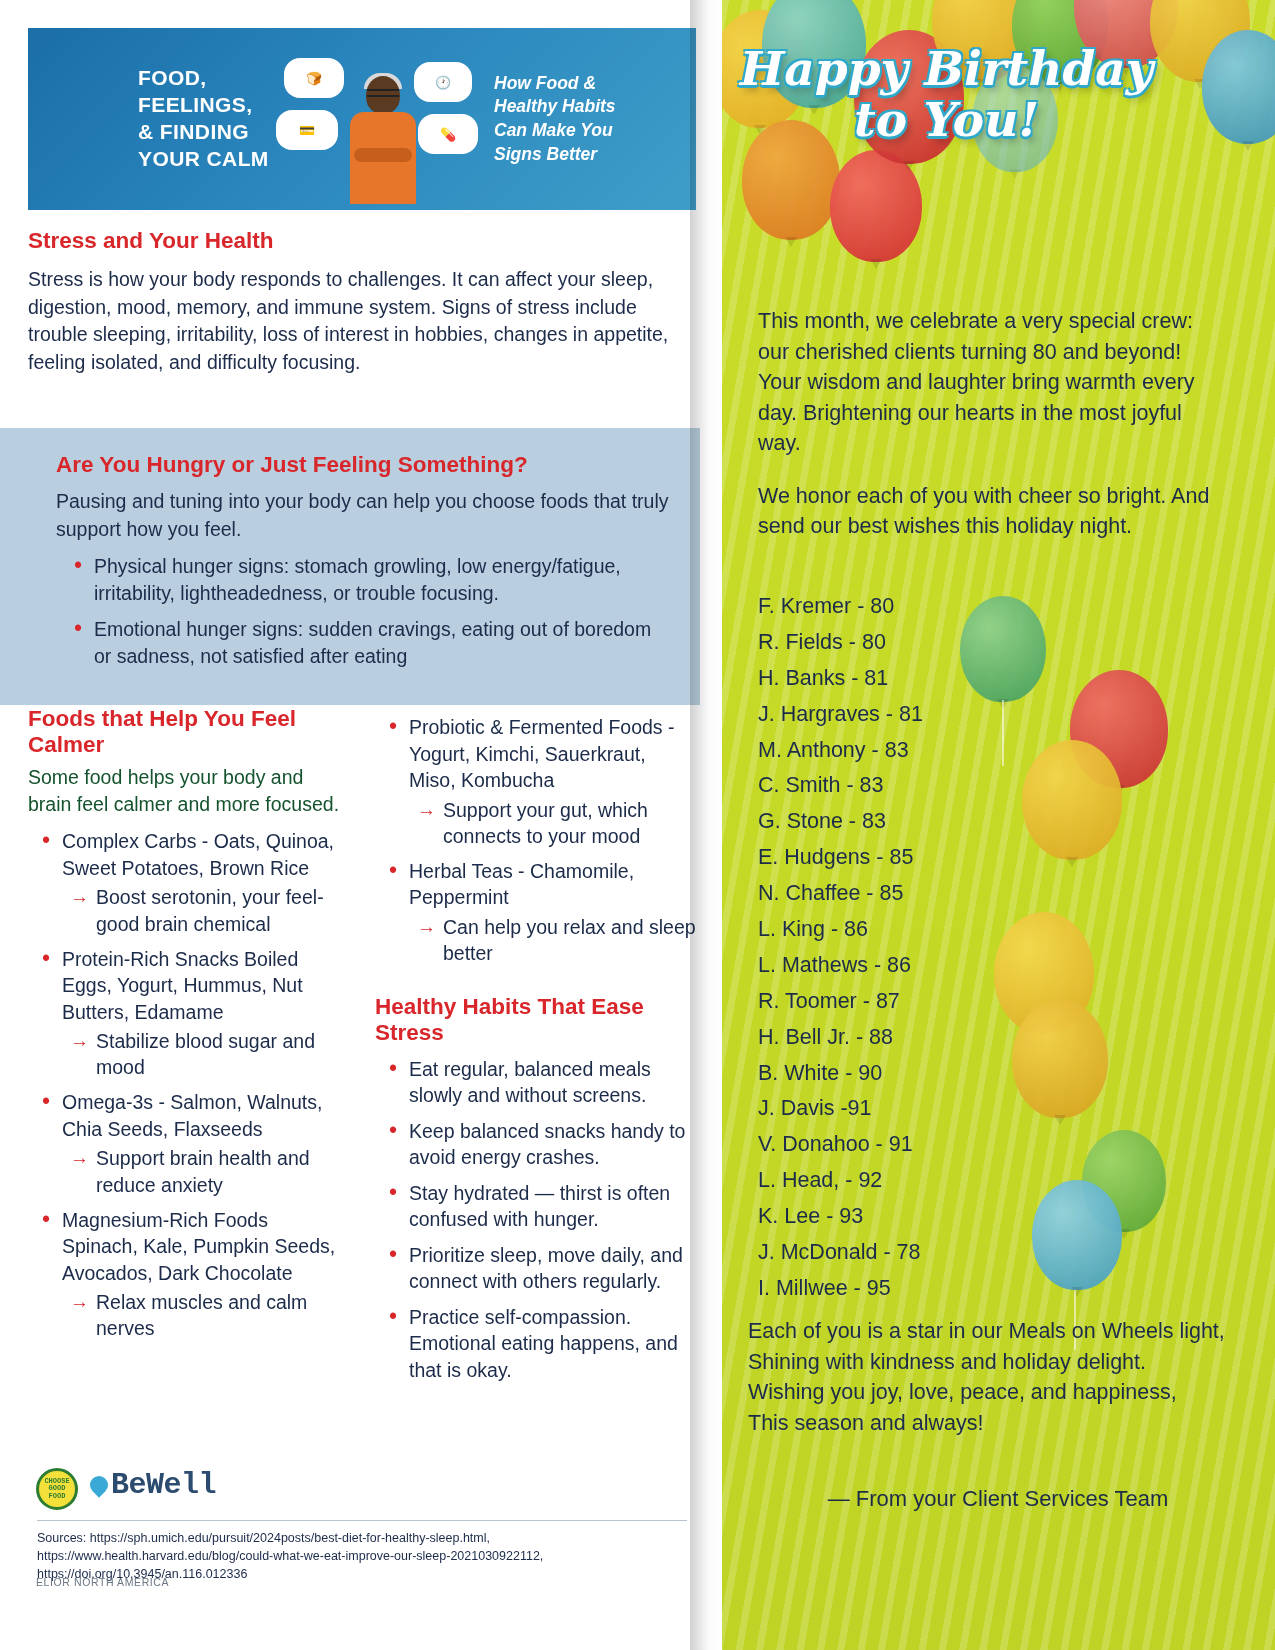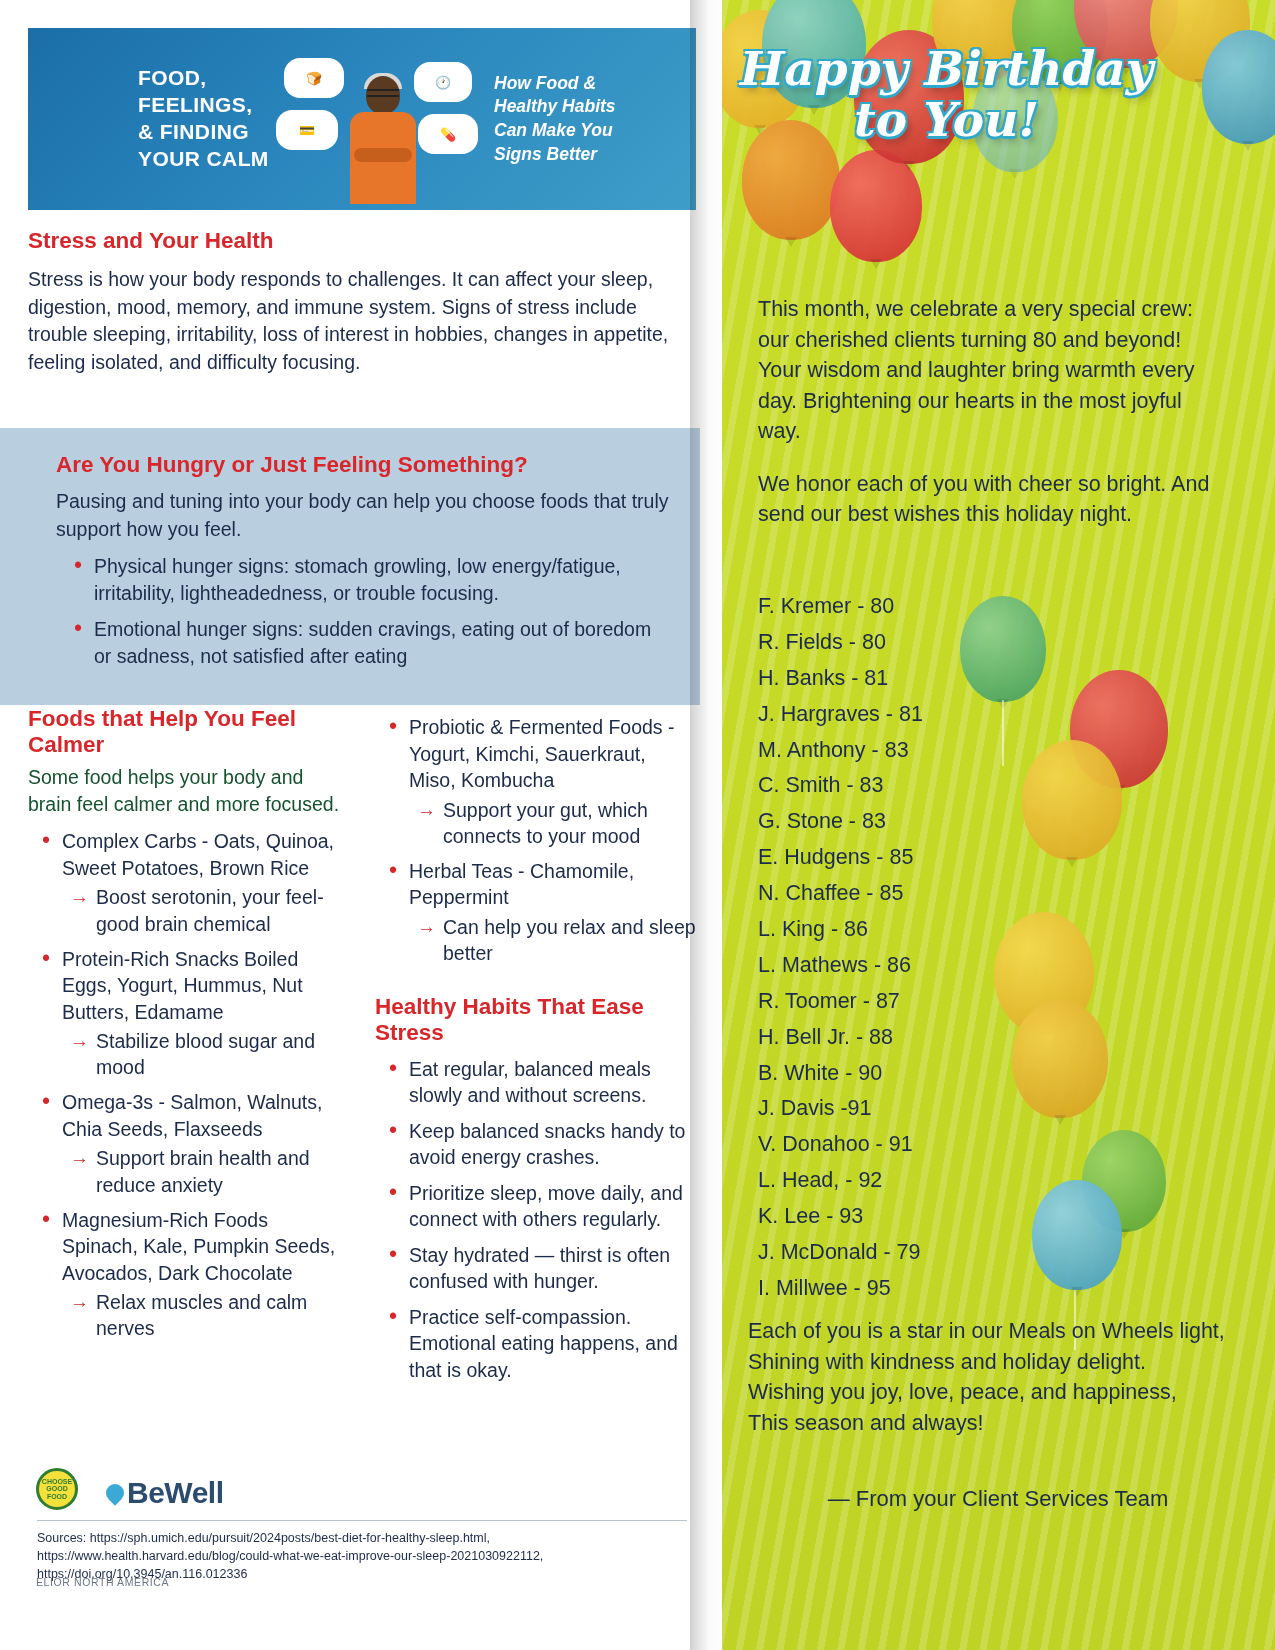--- a/index.html
+++ b/index.html
@@ -189,21 +189,21 @@
   .col { width: 322px; }
   .col .sec-head { font-size: 22.5px; line-height: 1.15; margin-bottom: 6px; }
   .col .intro { color: #14532d; font-size: 19.5px; line-height: 1.4; margin: 0 0 4px 0; }
   .col ul.bullets { padding-left: 14px; }
   .col ul.bullets > li { font-size: 19.5px; margin-bottom: 9px; }
 
   
   .footer-logos {
     position: absolute;
     left: 36px; top: 1468px;
-    display: flex; align-items: flex-end; gap: 28px;
+    display: flex; align-items: flex-start; gap: 12px; font-family: Liberation Mono, monospace;
   }
   .logo-circle {
     width: 42px; height: 42px; border-radius: 50%;
     background: #f3e03a;
     border: 3px solid #2e7d32;
     display: flex; align-items: center; justify-content: center;
     font-size: 7px; color: #2e7d32; font-weight: bold; text-align: center;
     line-height: 1.05;
   }
   .bewell {
@@ -284,21 +284,21 @@
     border-top: 10px solid rgba(0,0,0,0.12);
   }
   .string {
     position: absolute;
     width: 2px;
     background: rgba(255,255,255,0.55);
   }
 
   .bd-text {
     position: absolute;
-    left: 36px; top: 294px;
+    left: 36px; top: 306px;
     width: 470px;
     color: #1c2b4a;
     font-size: 21.5px;
     line-height: 1.42;
     z-index: 3;
   }
   .bd-text p { margin: 0 0 22px 0; }
 
   .bd-names {
     position: absolute;
@@ -420,22 +420,22 @@
           <li>
             <span>Herbal Teas - Chamomile, Peppermint</span>
             <div class="sub-arrow">Can help you relax and sleep better</div>
           </li>
         </ul>
 
         <h2 class="sec-head" style="margin-top:28px;">Healthy Habits That Ease Stress</h2>
         <ul class="bullets">
           <li>Eat regular, balanced meals slowly and without screens.</li>
           <li>Keep balanced snacks handy to avoid energy crashes.</li>
+          <li>Stay hydrated — thirst is often confused with hunger.</li>
           <li>Prioritize sleep, move daily, and connect with others regularly.</li>
-          <li>Stay hydrated — thirst is often confused with hunger.</li>
           <li>Practice self-compassion. Emotional eating happens, and that is okay.</li>
         </ul>
       </div>
     </div>
 
     <div class="footer-logos">
       <div class="logo-circle">
         <span>CHOOSE GOOD FOOD</span>
       </div>
       <div class="bewell">
@@ -502,21 +502,21 @@
       <div class="nm">N. Chaffee - 85</div>
       <div class="nm">L. King - 86</div>
       <div class="nm">L. Mathews - 86</div>
       <div class="nm">R. Toomer - 87</div>
       <div class="nm">H. Bell Jr. - 88</div>
       <div class="nm">B. White - 90</div>
       <div class="nm">J. Davis -91</div>
       <div class="nm">V. Donahoo - 91</div>
       <div class="nm">L. Head, - 92</div>
       <div class="nm">K. Lee - 93</div>
-      <div class="nm">J. McDonald - 79</div>
+      <div class="nm">J. McDonald - 78</div>
       <div class="nm">I. Millwee - 95</div>
     </div>
 
     <div class="bd-closing">
       <div>Each of you is a star in our Meals on Wheels light,</div>
       <div>Shining with kindness and holiday delight.</div>
       <div>Wishing you joy, love, peace, and happiness,</div>
       <div>This season and always!</div>
     </div>
 

